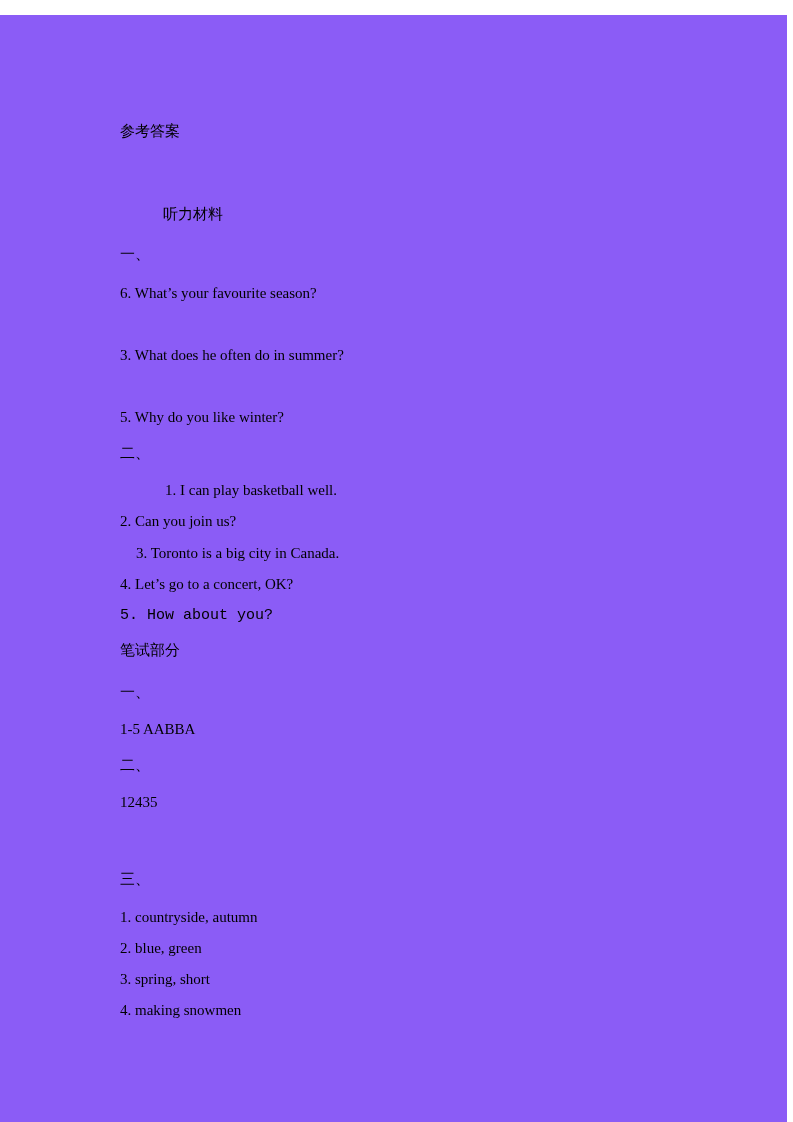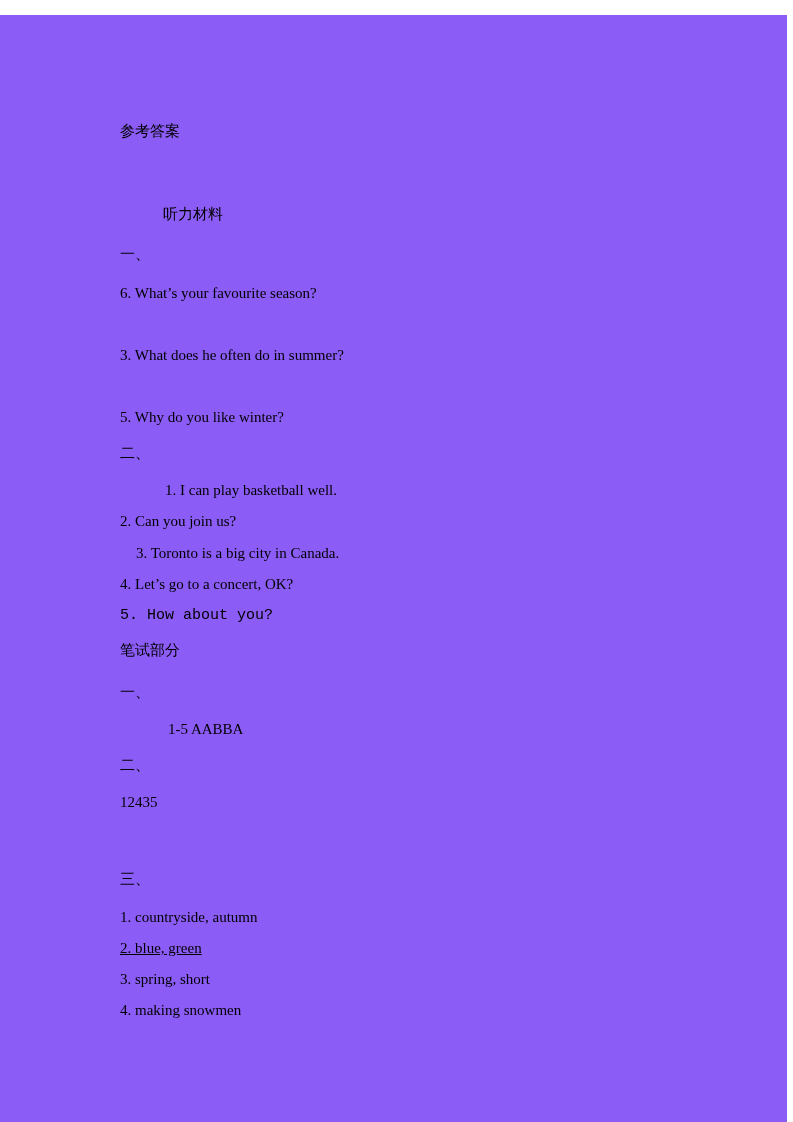--- a/index.html
+++ b/index.html
@@ -68,26 +68,26 @@
 
   <div class="line en" style="top:468px;margin-left:45px;">1. I can play basketball well.</div>
   <div class="line en" style="top:499px;text-align:right;">2. Can you join us?</div>
   <div class="line en" style="top:531px;margin-left:16px;">3. Toronto is a big city in Canada.</div>
   <div class="line en" style="top:562px;">4. Let’s go to a concert, OK?</div>
   <div class="line en" style="top:593px;font-family:Liberation Mono, monospace;">5. How about you?</div>
 
   <div class="line cjk" style="top:628px;">笔试部分</div>
 
   <div class="line cjk" style="top:670px;">一、</div>
-  <div class="line en" style="top:707px;margin-left:48px;">1-5 AABBA</div>
+  <div class="line en" style="top:707px;">1-5 AABBA</div>
 
   <div class="line cjk" style="top:743px;">二、</div>
   <div class="line en" style="top:780px;">12435</div>
 
 
   <div class="line cjk" style="top:857px;">三、</div>
 
   <div class="line en" style="top:895px;">1. countryside, autumn</div>
-  <div class="line en" style="top:926px;text-decoration:underline;">2. blue, green</div>
+  <div class="line en" style="top:926px;">2. blue, green</div>
   <div class="line en" style="top:957px;">3. spring, short</div>
   <div class="line en" style="top:988px;">4. making snowmen</div>
 
 </div>
 
 </body></html>

